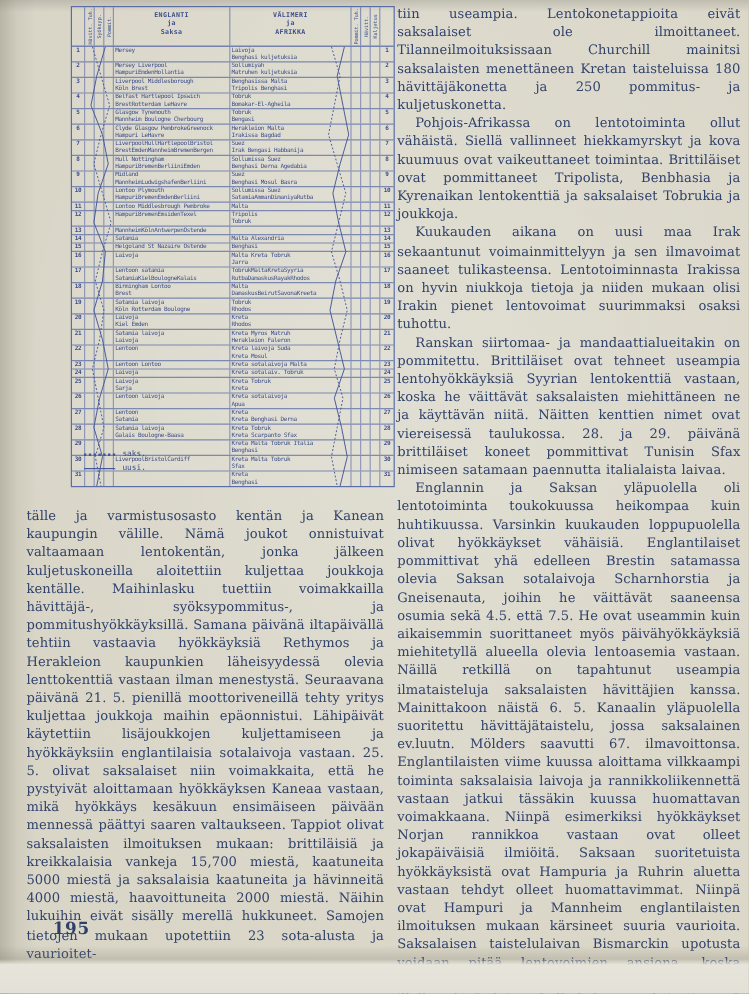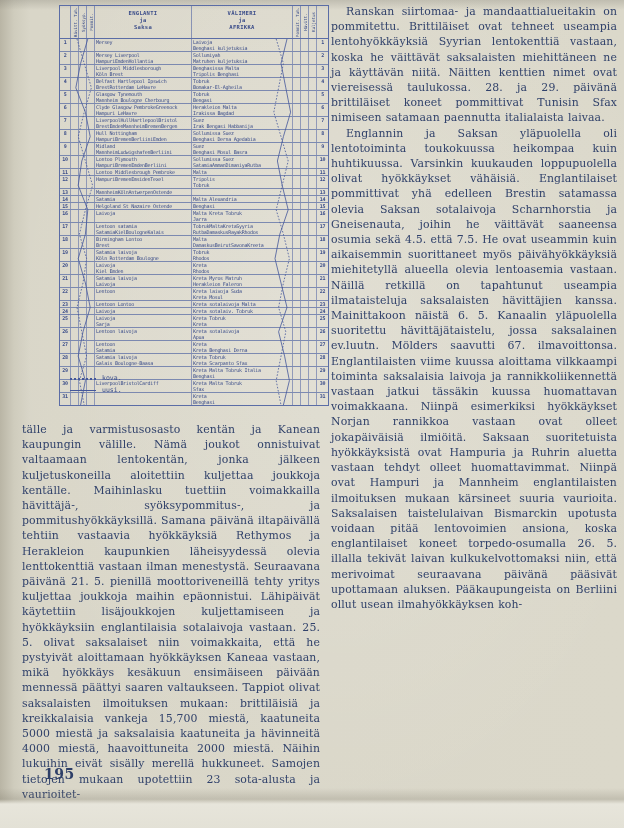--- a/index.html
+++ b/index.html
@@ -652,30 +652,33 @@
       </svg>
     <svg class="band" id="band-r" viewBox="0 0 24 366" preserveAspectRatio="none" style="left: 209px; top: 33px; width: 24px; height: 366px;">
         <polyline points="7.2,0.0 14.4,24.4 9.6,48.8 4.8,73.2 12.0,97.6 19.2,122.0 13.2,146.4 7.2,170.8 14.4,195.2 20.4,219.6 14.4,244.0 9.6,268.4 16.8,292.8 12.0,317.2 7.2,341.6 12.0,366.0" class="dot"></polyline>
         <polyline points="18.0,0.0 12.0,24.4 16.8,48.8 21.6,73.2 14.4,97.6 8.4,122.0 13.2,146.4 19.2,170.8 10.8,195.2 6.0,219.6 12.0,244.0 18.0,268.4 9.6,292.8 15.6,317.2 20.4,341.6 14.4,366.0"></polyline>
       </svg>
   </div>
 
   <div class="legend">
     <div class="legend-item">
       <span class="sw dotted"></span>
-      <span>kova.</span>
+      <span>saks.</span>
     </div>
     <div class="legend-item">
       <span class="sw solid"></span>
       <span>uusi.</span>
     </div>
   </div>
 
   <div class="col col-left" id="col-left">
       <p>tälle ja varmistusosasto kentän ja Kanean kaupungin välille. Nämä joukot onnistuivat valtaamaan lentokentän, jonka jälkeen kuljetuskoneilla aloitettiin kuljettaa joukkoja kentälle. Maihinlasku tuettiin voimakkailla hävittäjä-, syöksypommitus-, ja pommitushyökkäyksillä. Samana päivänä iltapäivällä tehtiin vastaavia hyökkäyksiä Rethymos ja Herakleion kaupunkien läheisyydessä olevia lenttokenttiä vastaan ilman menestystä. Seuraavana päivänä 21. 5. pienillä moottoriveneillä tehty yritys kuljettaa joukkoja maihin epäonnistui. Lähipäivät käytettiin lisäjoukkojen kuljettamiseen ja hyökkäyksiin englantilaisia sotalaivoja vastaan. 25. 5. olivat saksalaiset niin voimakkaita, että he pystyivät aloittamaan hyökkäyksen Kaneaa vastaan, mikä hyökkäys kesäkuun ensimäiseen päivään mennessä päättyi saaren valtaukseen. Tappiot olivat saksalaisten ilmoituksen mukaan: brittiläisiä ja kreikkalaisia vankeja 15,700 miestä, kaatuneita 5000 miestä ja saksalaisia kaatuneita ja hävinneitä 4000 miestä, haavoittuneita 2000 miestä. Näihin lukuihin eivät sisälly merellä hukkuneet. Samojen tietojen mukaan upotettiin 23 sota-alusta ja vaurioitet-</p>
     </div>
   <div class="col col-right" id="col-right">
+      <p>tiin useampia. Lentokonetappioita eivät saksalaiset ole ilmoittaneet. Tilanneilmoituksissaan Churchill mainitsi saksalaisten menettäneen Kretan taisteluissa 180 hävittäjäkonetta ja 250 pommitus- ja kuljetuskonetta.</p>
+      <p class="ind">Pohjois-Afrikassa on lentotoiminta ollut vähäistä. Siellä vallinneet hiekkamyrskyt ja kova kuumuus ovat vaikeuttaneet toimintaa. Brittiläiset ovat pommittaneet Tripolista, Benbhasia ja Kyrenaikan lentokenttiä ja saksalaiset Tobrukia ja joukkoja.</p>
+      <p class="ind">Kuukauden aikana on uusi maa Irak sekaantunut voimainmittelyyn ja sen ilmavoimat saaneet tulikasteensa. Lentotoiminnasta Irakissa on hyvin niukkoja tietoja ja niiden mukaan olisi Irakin pienet lentovoimat suurimmaksi osaksi tuhottu.</p>
       <p class="ind">Ranskan siirtomaa- ja mandaattialueitakin on pommitettu. Brittiläiset ovat tehneet useampia lentohyökkäyksiä Syyrian lentokenttiä vastaan, koska he väittävät saksalaisten miehittäneen ne ja käyttävän niitä. Näitten kenttien nimet ovat viereisessä taulukossa. 28. ja 29. päivänä brittiläiset koneet pommittivat Tunisin Sfax nimiseen satamaan paennutta italialaista laivaa.</p>
       <p class="ind">Englannin ja Saksan yläpuolella oli lentotoiminta toukokuussa heikompaa kuin huhtikuussa. Varsinkin kuukauden loppupuolella olivat hyökkäykset vähäisiä. Englantilaiset pommittivat yhä edelleen Brestin satamassa olevia Saksan sotalaivoja Scharnhorstia ja Gneisenauta, joihin he väittävät saaneensa osumia sekä 4.5. että 7.5. He ovat useammin kuin aikaisemmin suorittaneet myös päivähyökkäyksiä miehitetyllä alueella olevia lentoasemia vastaan. Näillä retkillä on tapahtunut useampia ilmataisteluja saksalaisten hävittäjien kanssa. Mainittakoon näistä 6. 5. Kanaalin yläpuolella suoritettu hävittäjätaistelu, jossa saksalainen ev.luutn. Mölders saavutti 67. ilmavoittonsa. Englantilaisten viime kuussa aloittama vilkkaampi toiminta saksalaisia laivoja ja rannikkoliikennettä vastaan jatkui tässäkin kuussa huomattavan voimakkaana. Niinpä esimerkiksi hyökkäykset Norjan rannikkoa vastaan ovat olleet jokapäiväisiä ilmiöitä. Saksaan suoritetuista hyökkäyksistä ovat Hampuria ja Ruhrin aluetta vastaan tehdyt olleet huomattavimmat. Niinpä ovat Hampuri ja Mannheim englantilaisten ilmoituksen mukaan kärsineet suuria vaurioita. Saksalaisen taistelulaivan Bismarckin upotusta voidaan pitää lentovoimien ansiona, koska englantilaiset koneet torpedo-osumalla 26. 5. illalla tekivät laivan kulkukelvottomaksi niin, että merivoimat seuraavana päivänä pääsivät upottamaan aluksen. Pääkaupungeista on Berliini ollut usean ilmahyökkäyksen koh-</p>
     </div>
 
   <div class="page-num">195</div>
 </div>
 
 </body></html>

